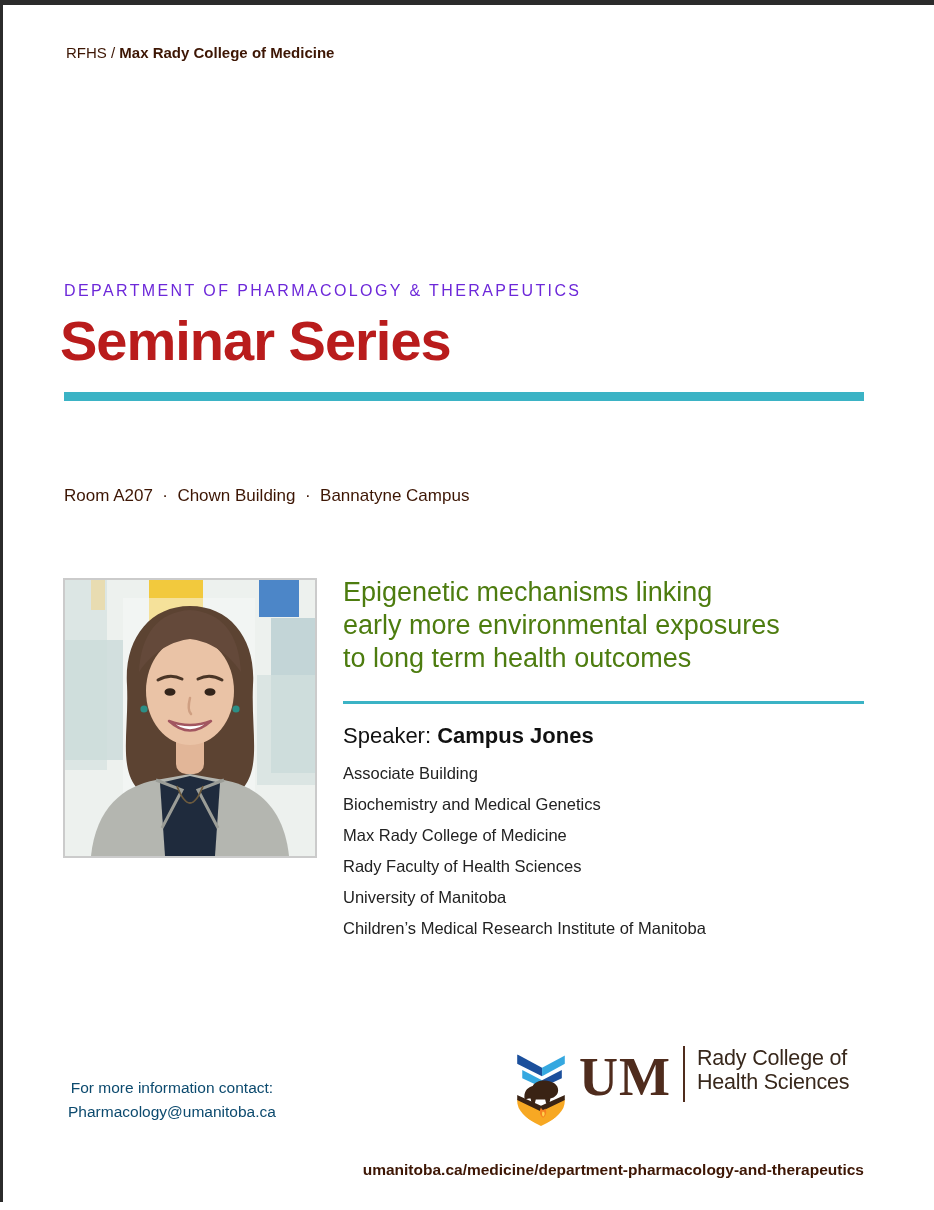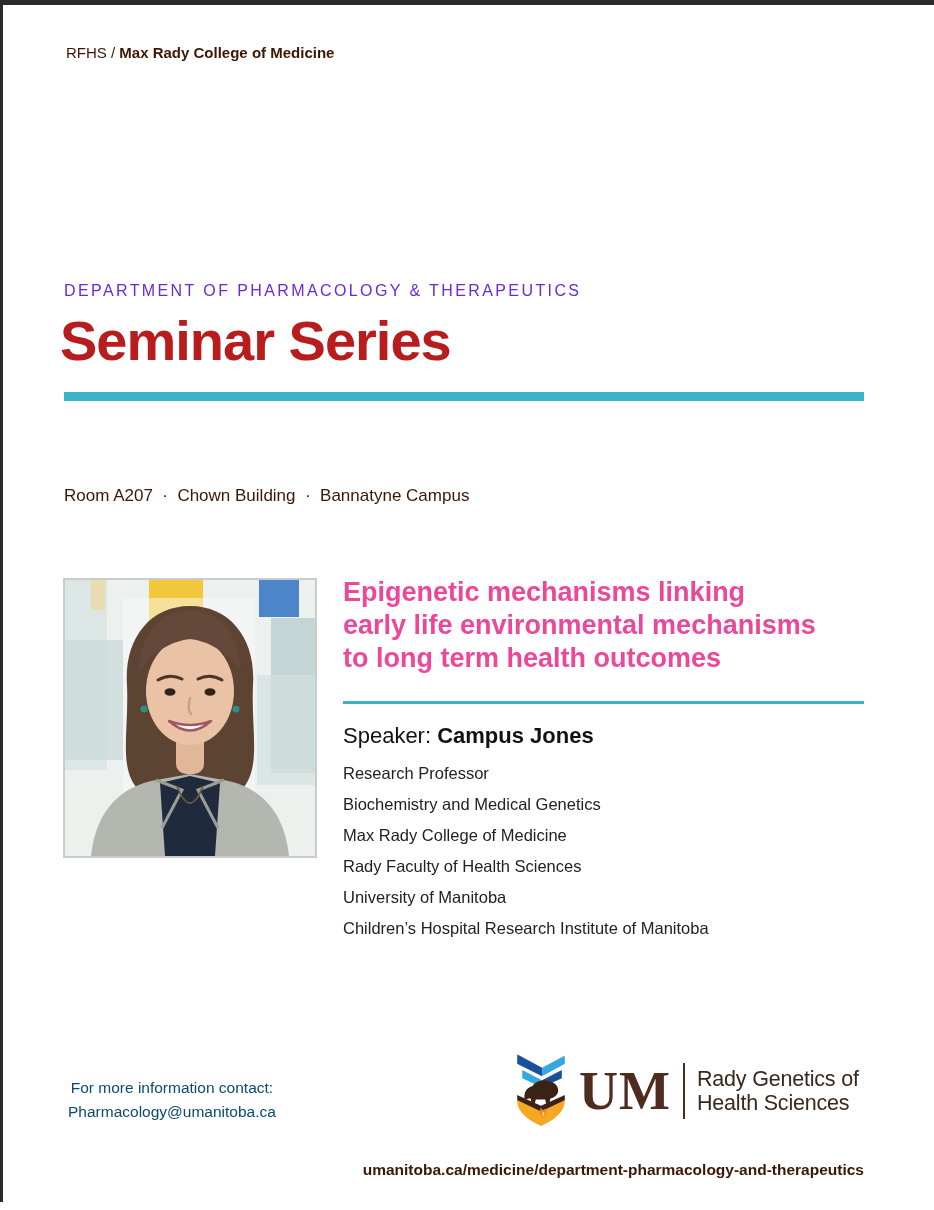--- a/index.html
+++ b/index.html
@@ -15,32 +15,32 @@
   .department{position:absolute;left:64px;top:282px;font-size:16px;letter-spacing:2.4px;color:#6d28d9;}
   .series-title{position:absolute;left:60px;top:308px;font-size:56px;font-weight:bold;color:#b91c1c;letter-spacing:-1px;}
   .teal-bar{position:absolute;left:64px;top:392px;width:800px;height:9px;background:#3bb3c5;}
 
   .datetime{position:absolute;left:64px;top:430px;font-size:28px;font-weight:bold;color:#3d1604;white-space:pre;}
   .location{position:absolute;left:64px;top:486px;font-size:17px;color:#3d1604;white-space:pre;}
 
   .photo{position:absolute;left:63px;top:578px;width:250px;height:276px;border:2px solid #cbcbcb;background:#eef1ef;}
   .photo svg{display:block;}
 
-  .talk-title{position:absolute;left:343px;top:576px;font-size:27px;font-weight:bold;color:#ec4899;line-height:33px;}
+  .talk-title{position:absolute;left:343px;top:576px;font-size:27px;font-weight:normal;color:#4d7c0f;line-height:33px;}
   .title-rule{position:absolute;left:343px;top:701px;width:521px;height:3px;background:#3bb3c5;}
 
   .speaker{position:absolute;left:343px;top:723px;font-size:22px;color:#111;}
   .speaker .name{font-weight:bold;}
 
   .affiliations{position:absolute;left:343px;top:762px;font-size:16.5px;color:#222;}
   .affiliations div{height:31px;line-height:22px;}
 
   .contact{position:absolute;left:68px;top:1076px;font-size:15.5px;color:#0c4a6e;line-height:24px;text-align:center;}
 
-  .logo{position:absolute;left:515px;top:1046px;display:flex;align-items:center;}
+  .logo{position:absolute;left:515px;top:1046px;display:flex;align-items:flex-start;}
   .logo .shield{width:52px;height:90px;}
   .logo .monogram{font-family:"Liberation Serif",serif;font-size:54px;font-weight:bold;color:#4f2c1d;margin-left:12px;letter-spacing:1px;}
   .logo .divider{width:2px;height:56px;background:#4f2c1d;margin:0 12px 0 12px;}
   .logo .faculty{font-size:21.5px;color:#38281c;line-height:24px;letter-spacing:-0.2px;}
 
   .url{position:absolute;right:70px;top:1161px;font-size:15.5px;font-weight:bold;color:#3d1604;}
 </style>
 </head>
 <body>
 
@@ -97,34 +97,34 @@
 
       <path d="M91,200 L117,210 L97,248" stroke="#9b9d97" stroke-width="3" fill="none"></path>
       <path d="M159,200 L133,210 L153,248" stroke="#9b9d97" stroke-width="3" fill="none"></path>
 
       <path d="M112,206 Q125,240 138,206" stroke="#6b5a3e" stroke-width="1.8" fill="none"></path>
     </svg>
   </div>
 
   <div class="talk-title">
     <div>Epigenetic mechanisms linking</div>
-    <div>early life environmental mechanisms</div>
+    <div>early more environmental exposures</div>
     <div>to long term health outcomes</div>
   </div>
   <div class="title-rule"></div>
 
   <div class="speaker"><span>Speaker: </span><span class="name">Campus Jones</span></div>
 
   <div class="affiliations">
-    <div>Research Professor</div>
+    <div>Associate Building</div>
     <div>Biochemistry and Medical Genetics</div>
     <div>Max Rady College of Medicine</div>
     <div>Rady Faculty of Health Sciences</div>
     <div>University of Manitoba</div>
-    <div>Children’s Hospital Research Institute of Manitoba</div>
+    <div>Children’s Medical Research Institute of Manitoba</div>
   </div>
 
   <div class="contact">
     <div>For more information contact:</div>
     <div>Pharmacology@umanitoba.ca</div>
   </div>
 
   <div class="logo">
     <svg class="shield" viewBox="0 0 100 145">
       <defs>
@@ -141,20 +141,20 @@
         <path d="M4,88 L50,110 L96,88 L96,100 Q96 118 50 140 Q4 118 4 100 Z" fill="#f7a823"></path>
         <path d="M4,80 L50,101 L96,80 L96,90 L50,112 L4,90 Z" fill="#3a2314"></path>
         <path d="M18,84 C18,71 26,65 34,63 C38,55 50,51 62,53 C74,55 83,61 83,71 C83,79 77,85 68,87 L66,97 L60,97 L58,89 L40,89 L38,97 L32,97 L30,87 C22,87 18,91 18,84 Z" fill="#3a2314"></path>
         <path d="M50,104 C46,112 48,120 54,124 C60,120 62,112 58,106 C56,110 52,110 50,104 Z" fill="#f58220"></path>
         <path d="M53,112 C51,116 52,120 54,122 C57,120 58,116 56,113 Z" fill="#ffd24a"></path>
       </g>
     </svg>
     <div class="monogram">UM</div>
     <div class="divider"></div>
     <div class="faculty">
-      <div>Rady Genetics of</div>
+      <div>Rady College of</div>
       <div>Health Sciences</div>
     </div>
   </div>
 
   <div class="url">umanitoba.ca/medicine/department-pharmacology-and-therapeutics</div>
 
 </div>
 
 </body></html>

